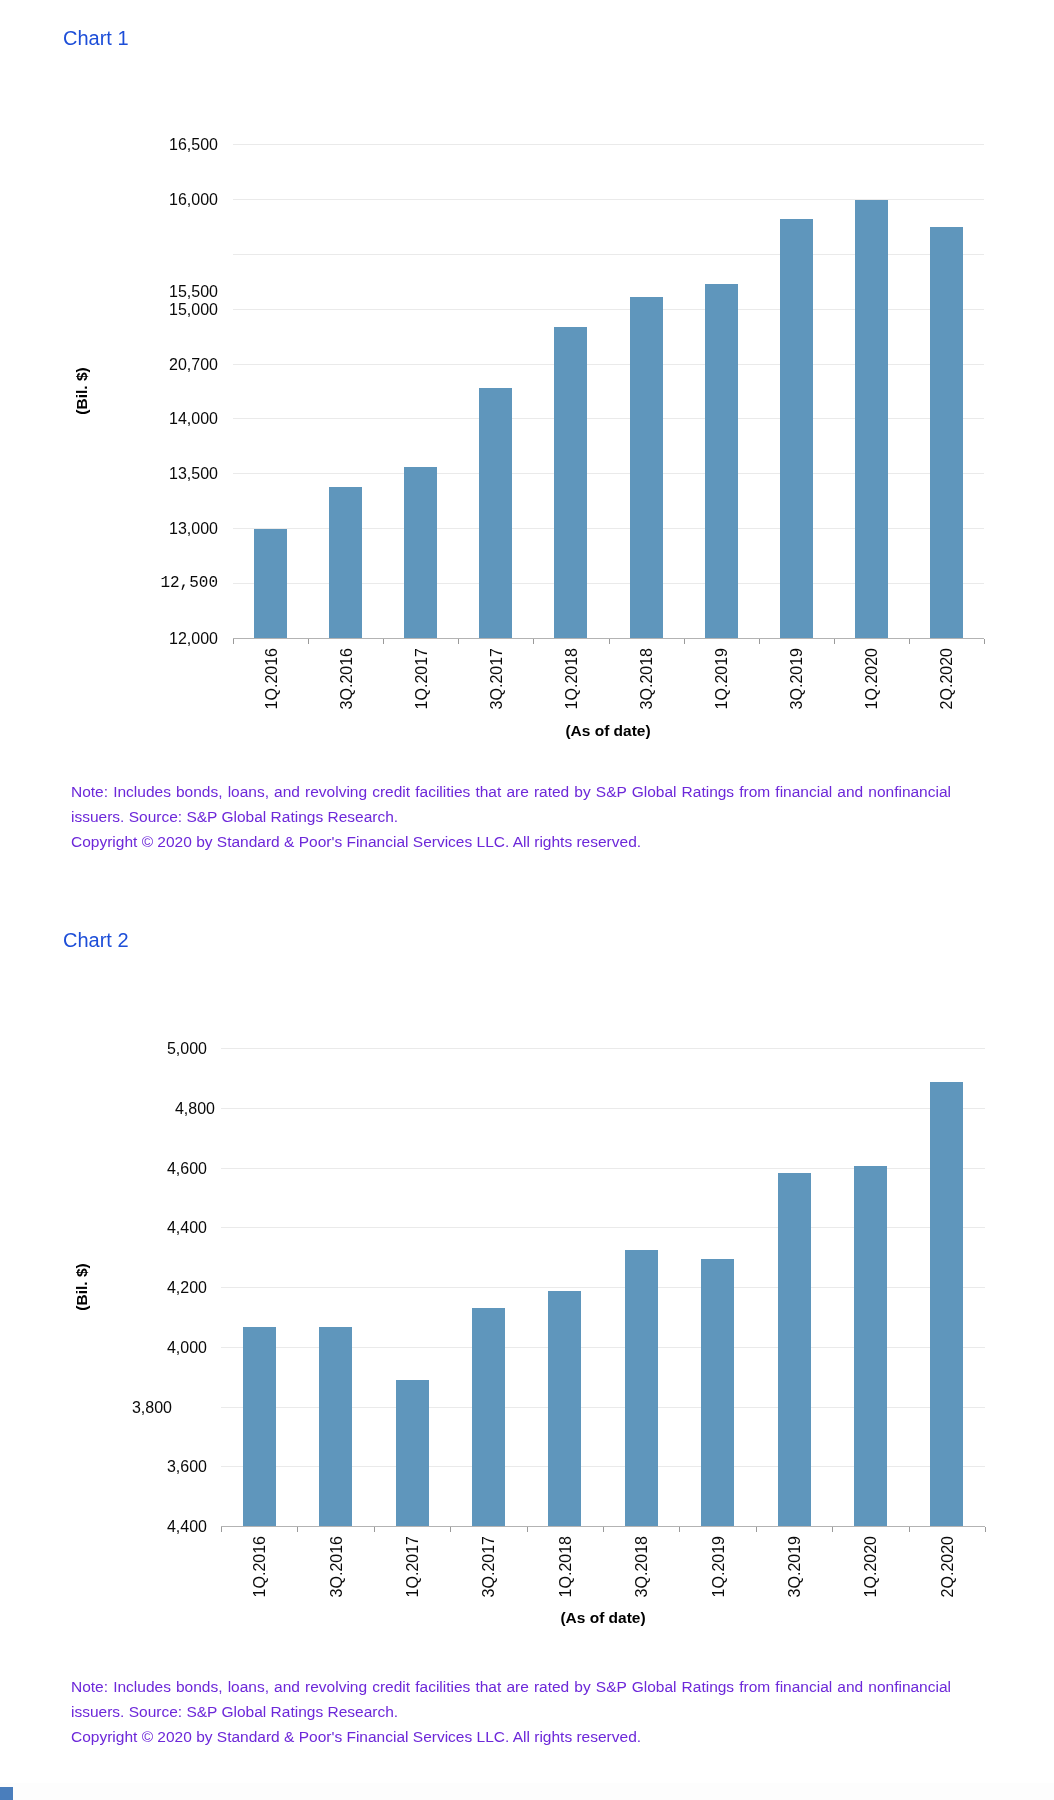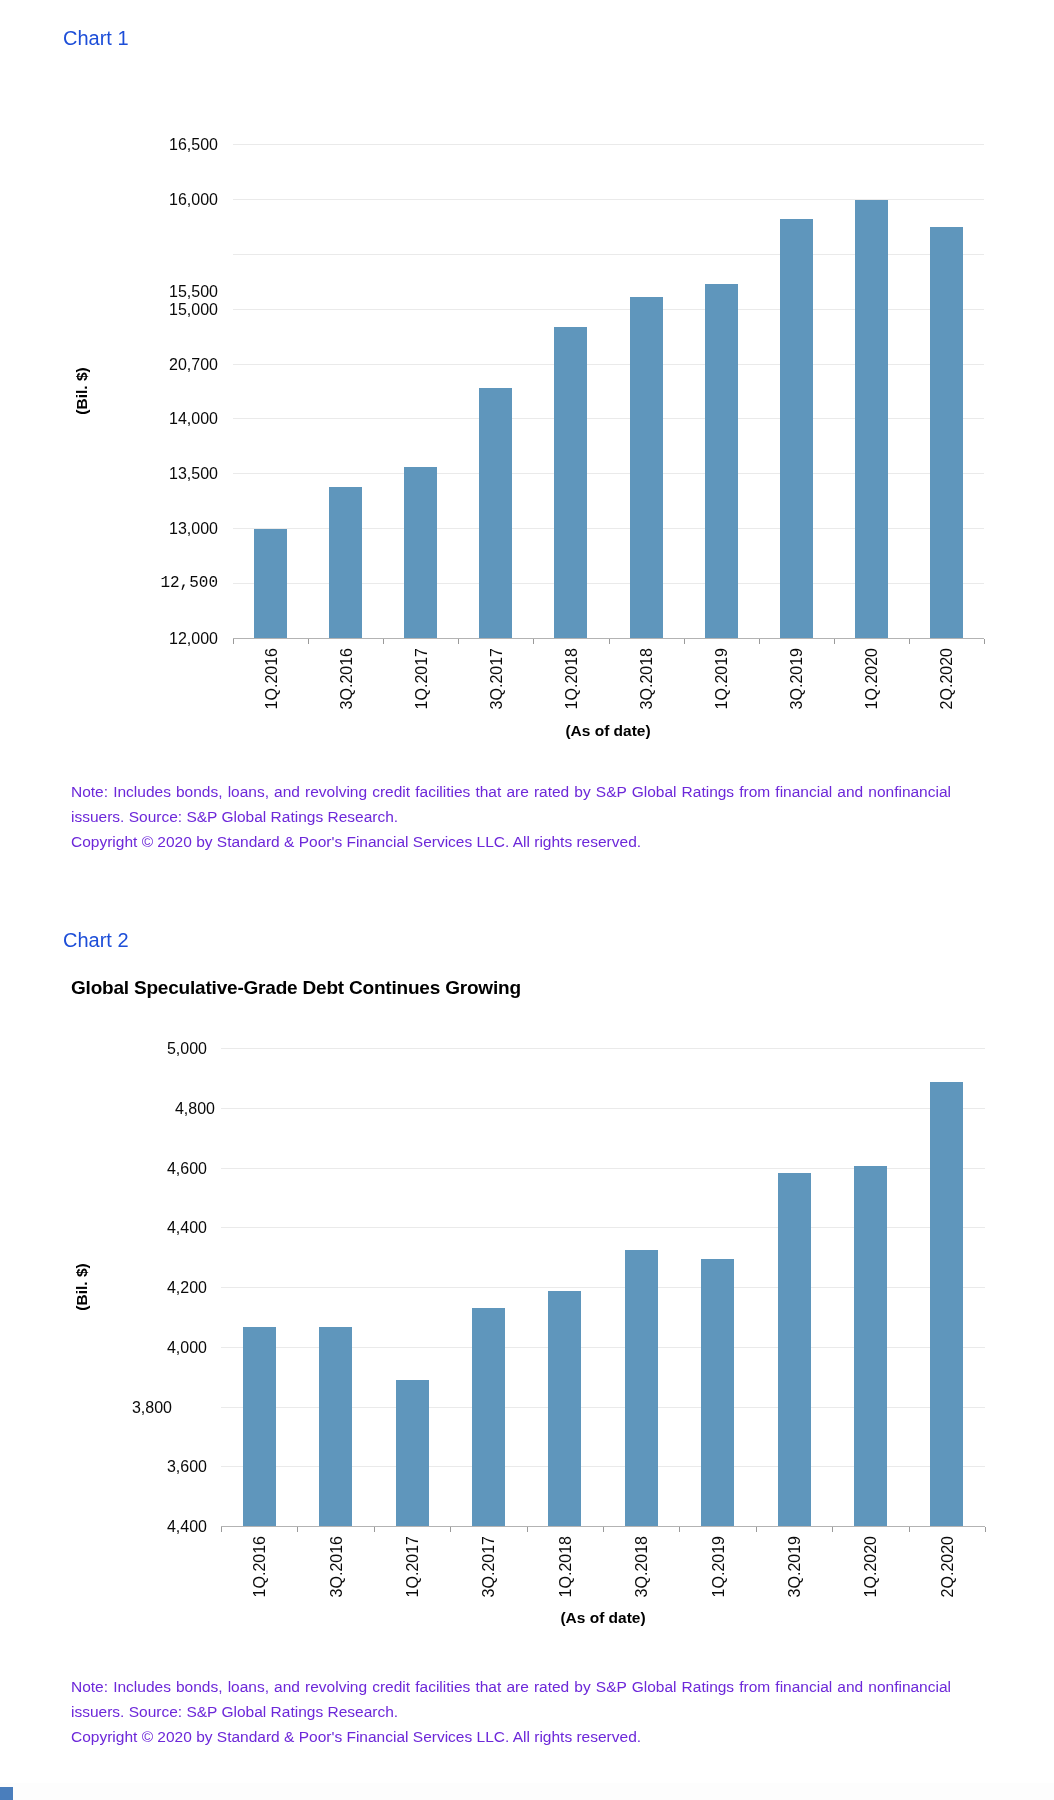--- a/index.html
+++ b/index.html
@@ -88,21 +88,20 @@
       <div class="xtick" style="left: 984px; top: 639px;"></div>
     </div>
   <div id="c1-ytitle" class="axis-title-y">(Bil. $)</div>
   <div id="c1-xtitle" class="axis-title-x">(As of date)</div>
   <div id="c1-note" class="note">
     <p class="note-body">Note: Includes bonds, loans, and revolving credit facilities that are rated by S&amp;P Global Ratings from financial and nonfinancial issuers. Source: S&amp;P Global Ratings Research.</p>
     <p>Copyright © 2020 by Standard &amp; Poor's Financial Services LLC. All rights reserved.</p>
   </div>
 
   <div id="c2-label" class="chart-label">Chart 2</div>
-  <div id="c2-title" class="chart-title">Global Speculative-Grade Debt Continues Growing</div>
   <div id="plot-1" class="plot-layer">
       <div class="gridline" style="left: 221px; top: 1048px; width: 764px;"></div>
       <div class="ytick-label" style="left: 97px; top: 1040px;">5,000</div>
       <div class="gridline" style="left: 221px; top: 1107.75px; width: 764px;"></div>
       <div class="ytick-label" style="left: 105px; top: 1099.75px;">4,800</div>
       <div class="gridline" style="left: 221px; top: 1167.5px; width: 764px;"></div>
       <div class="ytick-label" style="left: 97px; top: 1159.5px;">4,600</div>
       <div class="gridline" style="left: 221px; top: 1227.25px; width: 764px;"></div>
       <div class="ytick-label" style="left: 97px; top: 1219.25px;">4,400</div>
       <div class="gridline" style="left: 221px; top: 1287px; width: 764px;"></div>

